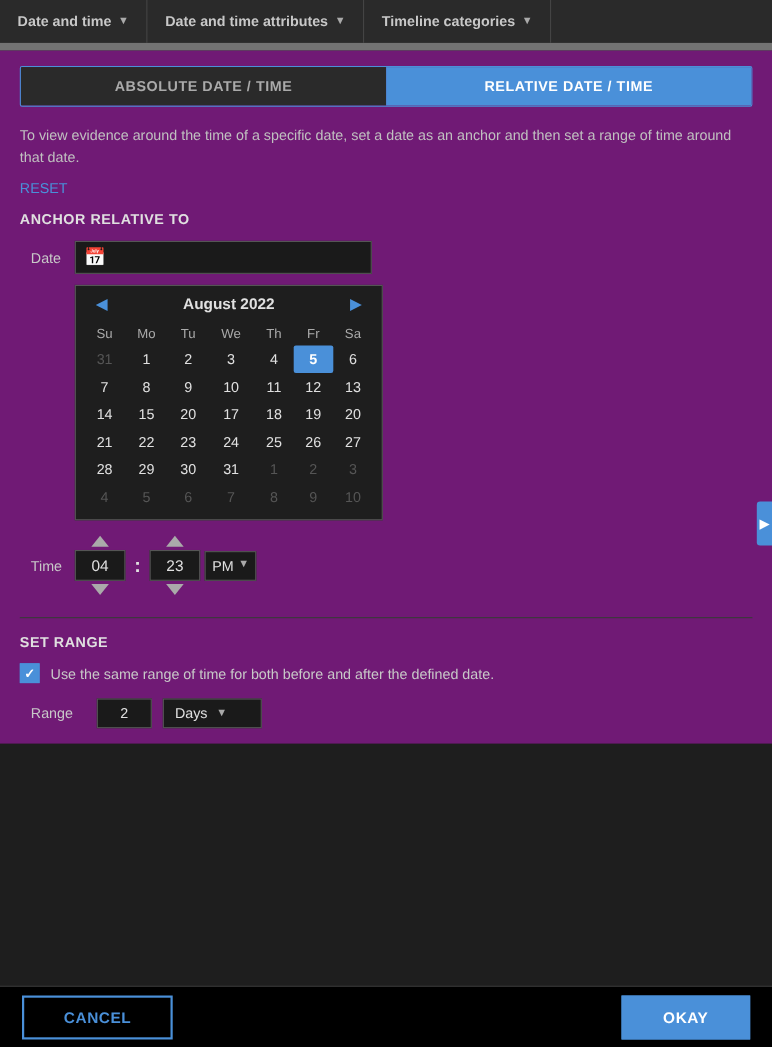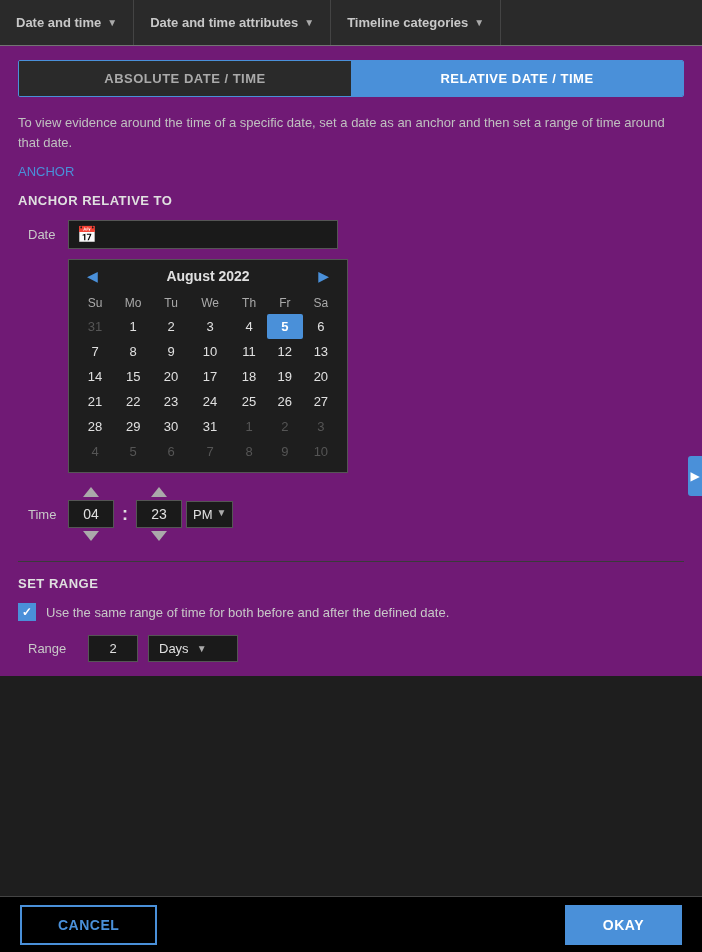--- a/index.html
+++ b/index.html
@@ -9,21 +9,21 @@
       background: #1e1e1e;
       font-family: Arial, sans-serif;
       color: #e0e0e0;
       overflow: hidden;
     }
 
     
     .tab-bar {
       display: flex;
       background: #2a2a2a;
-      border-bottom: 1px solid #737373;
+      border-bottom: 7px solid #737373;
       height: 46px;
       align-items: center;
     }
     .tab-item {
       display: flex;
       align-items: center;
       padding: 0 16px;
       height: 100%;
       font-size: 13px;
       font-weight: bold;
@@ -417,21 +417,21 @@
     </div>
     <div class="toggle-btn active">
       <span>RELATIVE DATE / TIME</span>
     </div>
   </div>
 
   
   <p class="description">To view evidence around the time of a specific date, set a date as an anchor and then set a range of time around that date.</p>
 
   
-  <a class="reset-link">ANCHOR</a>
+  <a class="reset-link">RESET</a>
 
   
   <div class="section-header">ANCHOR RELATIVE TO</div>
 
   
   <div class="date-row">
     <span class="date-label">Date</span>
     <div class="date-input-wrapper">
       <span class="calendar-icon">📅</span>
     </div>

